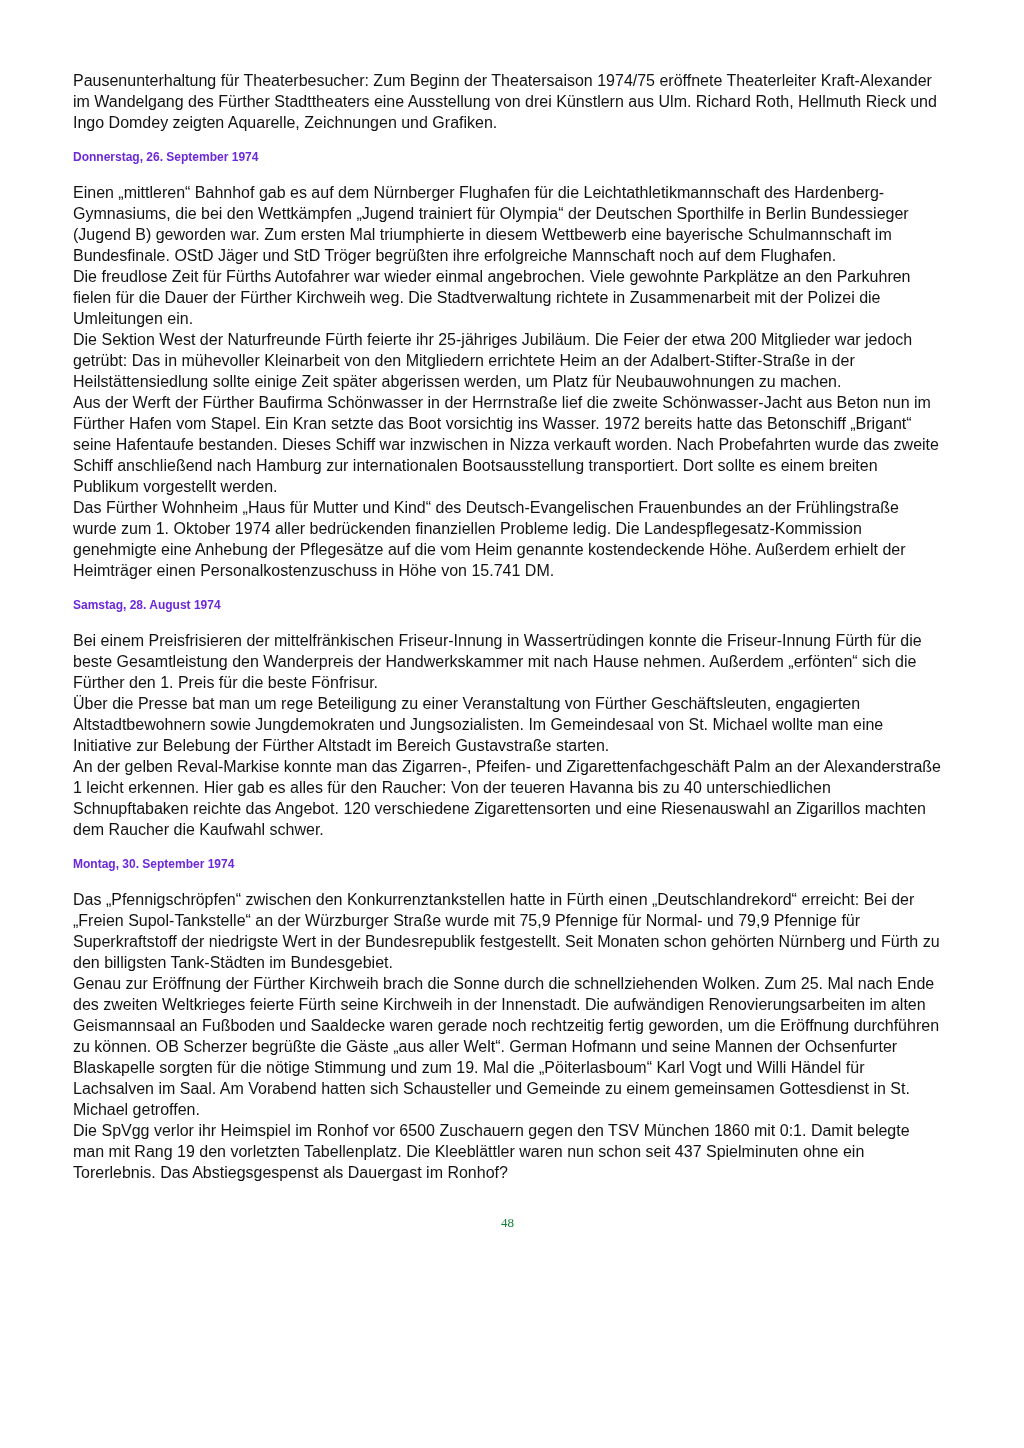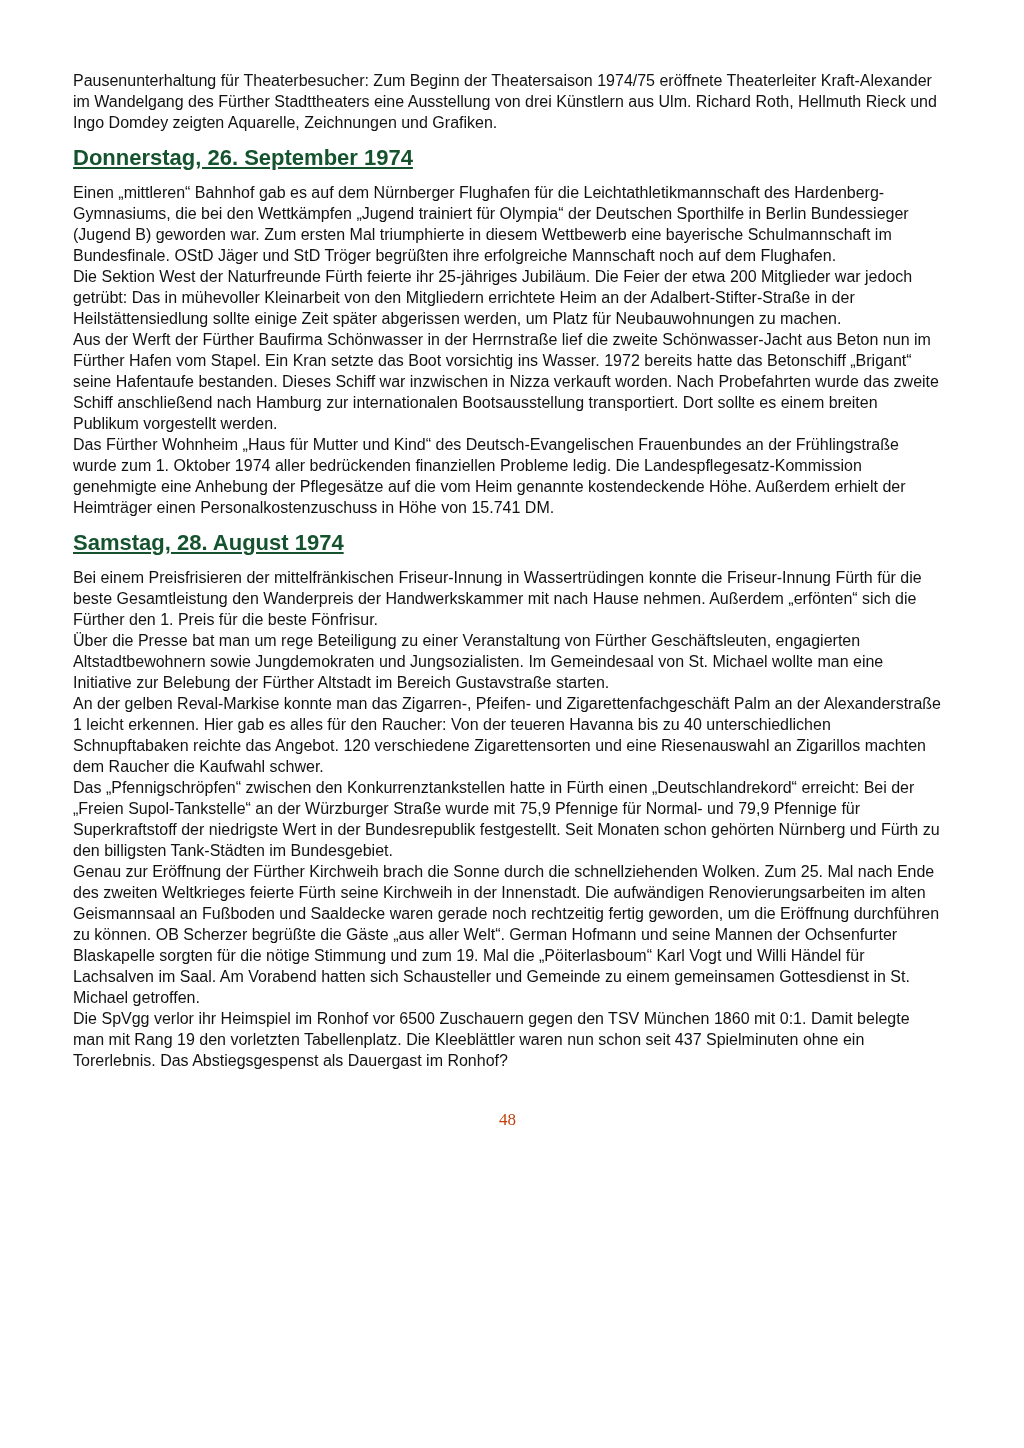--- a/index.html
+++ b/index.html
@@ -26,63 +26,64 @@
     width: 869px;
     font-size: 16px;
     line-height: 21px;
     text-align: left;
   }
   p.para {
     margin: 0;
     padding: 0;
   }
   h2.day-heading {
-    font-size: 22px;
+    font-size: 12px;
     line-height: 21px;
     font-weight: bold;
     margin: 14px 0 14px 0;
     padding: 0;
-    color: #14532d;
-    text-decoration: underline;
+    color: #6d28d9;
   }
   .page-number {
-    margin-top: 38px;
+    margin-top: 29px;
     text-align: center;
     font-family: "Liberation Serif", serif;
-    font-size: 17px;
-    color: #c2410c;
+    font-size: 13px;
+    color: #15803d;
   }
 </style>
 </head>
 <body>
 
 <div class="page">
   <div class="content">
 
     <p class="para">Pausenunterhaltung für Theaterbesucher: Zum Beginn der Theatersaison 1974/75 eröffnete Theaterleiter Kraft-Alexander im Wandelgang des Fürther Stadttheaters eine Ausstellung von drei Künstlern aus Ulm. Richard Roth, Hellmuth Rieck und Ingo Domdey zeigten Aquarelle, Zeichnungen und Grafiken.</p>
 
     <section>
       <h2 class="day-heading">Donnerstag, 26. September 1974</h2>
       <p class="para">Einen „mittleren“ Bahnhof gab es auf dem Nürnberger Flughafen für die Leichtathletikmannschaft des Hardenberg-Gymnasiums, die bei den Wettkämpfen „Jugend trainiert für Olympia“ der Deutschen Sporthilfe in Berlin Bundessieger (Jugend B) geworden war. Zum ersten Mal triumphierte in diesem Wettbewerb eine bayerische Schulmannschaft im Bundesfinale. OStD Jäger und StD Tröger begrüßten ihre erfolgreiche Mannschaft noch auf dem Flughafen.</p>
+      <p class="para">Die freudlose Zeit für Fürths Autofahrer war wieder einmal angebrochen. Viele gewohnte Parkplätze an den Parkuhren fielen für die Dauer der Fürther Kirchweih weg. Die Stadtverwaltung richtete in Zusammenarbeit mit der Polizei die Umleitungen ein.</p>
       <p class="para">Die Sektion West der Naturfreunde Fürth feierte ihr 25-jähriges Jubiläum. Die Feier der etwa 200 Mitglieder war jedoch getrübt: Das in mühevoller Kleinarbeit von den Mitgliedern errichtete Heim an der Adalbert-Stifter-Straße in der Heilstättensiedlung sollte einige Zeit später abgerissen werden, um Platz für Neubauwohnungen zu machen.</p>
     </section>
 
     <section>
       <p class="para">Aus der Werft der Fürther Baufirma Schönwasser in der Herrnstraße lief die zweite Schönwasser-Jacht aus Beton nun im Fürther Hafen vom Stapel. Ein Kran setzte das Boot vorsichtig ins Wasser. 1972 bereits hatte das Betonschiff „Brigant“ seine Hafentaufe bestanden. Dieses Schiff war inzwischen in Nizza verkauft worden. Nach Probefahrten wurde das zweite Schiff anschließend nach Hamburg zur internationalen Bootsausstellung transportiert. Dort sollte es einem breiten Publikum vorgestellt werden.</p>
       <p class="para">Das Fürther Wohnheim „Haus für Mutter und Kind“ des Deutsch-Evangelischen Frauenbundes an der Frühlingstraße wurde zum 1. Oktober 1974 aller bedrückenden finanziellen Probleme ledig. Die Landespflegesatz-Kommission genehmigte eine Anhebung der Pflegesätze auf die vom Heim genannte kostendeckende Höhe. Außerdem erhielt der Heimträger einen Personalkostenzuschuss in Höhe von 15.741 DM.</p>
     </section>
 
     <section>
       <h2 class="day-heading">Samstag, 28. August 1974</h2>
       <p class="para">Bei einem Preisfrisieren der mittelfränkischen Friseur-Innung in Wassertrüdingen konnte die Friseur-Innung Fürth für die beste Gesamtleistung den Wanderpreis der Handwerkskammer mit nach Hause nehmen. Außerdem „erfönten“ sich die Fürther den 1. Preis für die beste Fönfrisur.</p>
       <p class="para">Über die Presse bat man um rege Beteiligung zu einer Veranstaltung von Fürther Geschäftsleuten, engagierten Altstadtbewohnern sowie Jungdemokraten und Jungsozialisten. Im Gemeindesaal von St. Michael wollte man eine Initiative zur Belebung der Fürther Altstadt im Bereich Gustavstraße starten.</p>
       <p class="para">An der gelben Reval-Markise konnte man das Zigarren-, Pfeifen- und Zigarettenfachgeschäft Palm an der Alexanderstraße 1 leicht erkennen. Hier gab es alles für den Raucher: Von der teueren Havanna bis zu 40 unterschiedlichen Schnupftabaken reichte das Angebot. 120 verschiedene Zigarettensorten und eine Riesenauswahl an Zigarillos machten dem Raucher die Kaufwahl schwer.</p>
     </section>
 
     <section>
+      <h2 class="day-heading">Montag, 30. September 1974</h2>
       <p class="para">Das „Pfennigschröpfen“ zwischen den Konkurrenztankstellen hatte in Fürth einen „Deutschlandrekord“ erreicht: Bei der „Freien Supol-Tankstelle“ an der Würzburger Straße wurde mit 75,9 Pfennige für Normal- und 79,9 Pfennige für Superkraftstoff der niedrigste Wert in der Bundesrepublik festgestellt. Seit Monaten schon gehörten Nürnberg und Fürth zu den billigsten Tank-Städten im Bundesgebiet.</p>
       <p class="para">Genau zur Eröffnung der Fürther Kirchweih brach die Sonne durch die schnellziehenden Wolken. Zum 25. Mal nach Ende des zweiten Weltkrieges feierte Fürth seine Kirchweih in der Innenstadt. Die aufwändigen Renovierungsarbeiten im alten Geismannsaal an Fußboden und Saaldecke waren gerade noch rechtzeitig fertig geworden, um die Eröffnung durchführen zu können. OB Scherzer begrüßte die Gäste „aus aller Welt“. German Hofmann und seine Mannen der Ochsenfurter Blaskapelle sorgten für die nötige Stimmung und zum 19. Mal die „Pöiterlasboum“ Karl Vogt und Willi Händel für Lachsalven im Saal. Am Vorabend hatten sich Schausteller und Gemeinde zu einem gemeinsamen Gottesdienst in St. Michael getroffen.</p>
       <p class="para">Die SpVgg verlor ihr Heimspiel im Ronhof vor 6500 Zuschauern gegen den TSV München 1860 mit 0:1. Damit belegte man mit Rang 19 den vorletzten Tabellenplatz. Die Kleeblättler waren nun schon seit 437 Spielminuten ohne ein Torerlebnis. Das Abstiegsgespenst als Dauergast im Ronhof?</p>
     </section>
 
 
     <div class="page-number">48</div>
 
   </div>
 </div>

